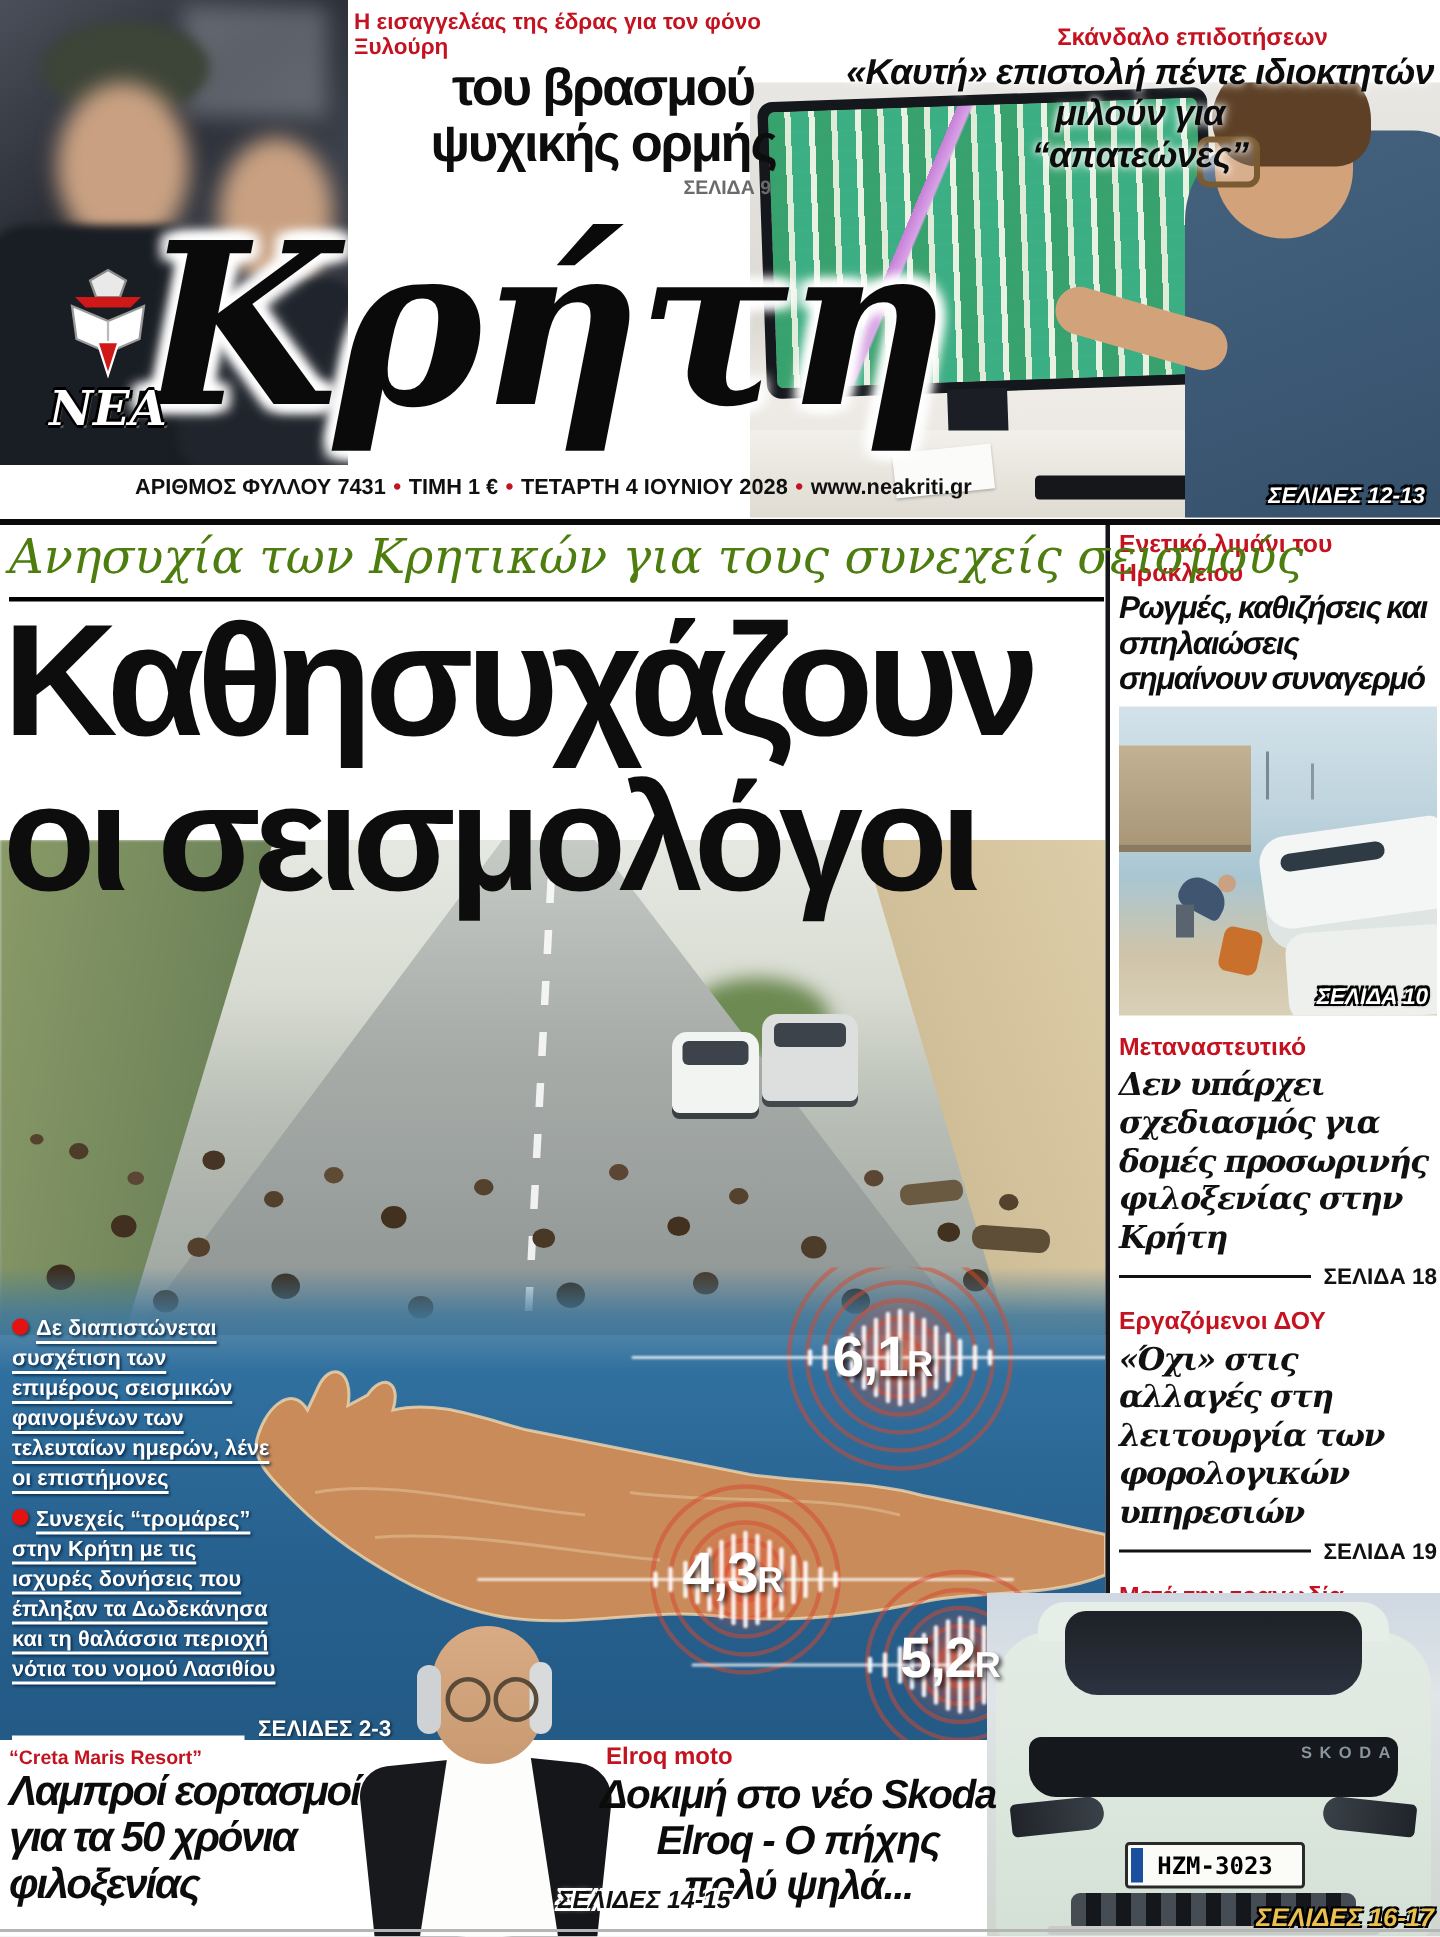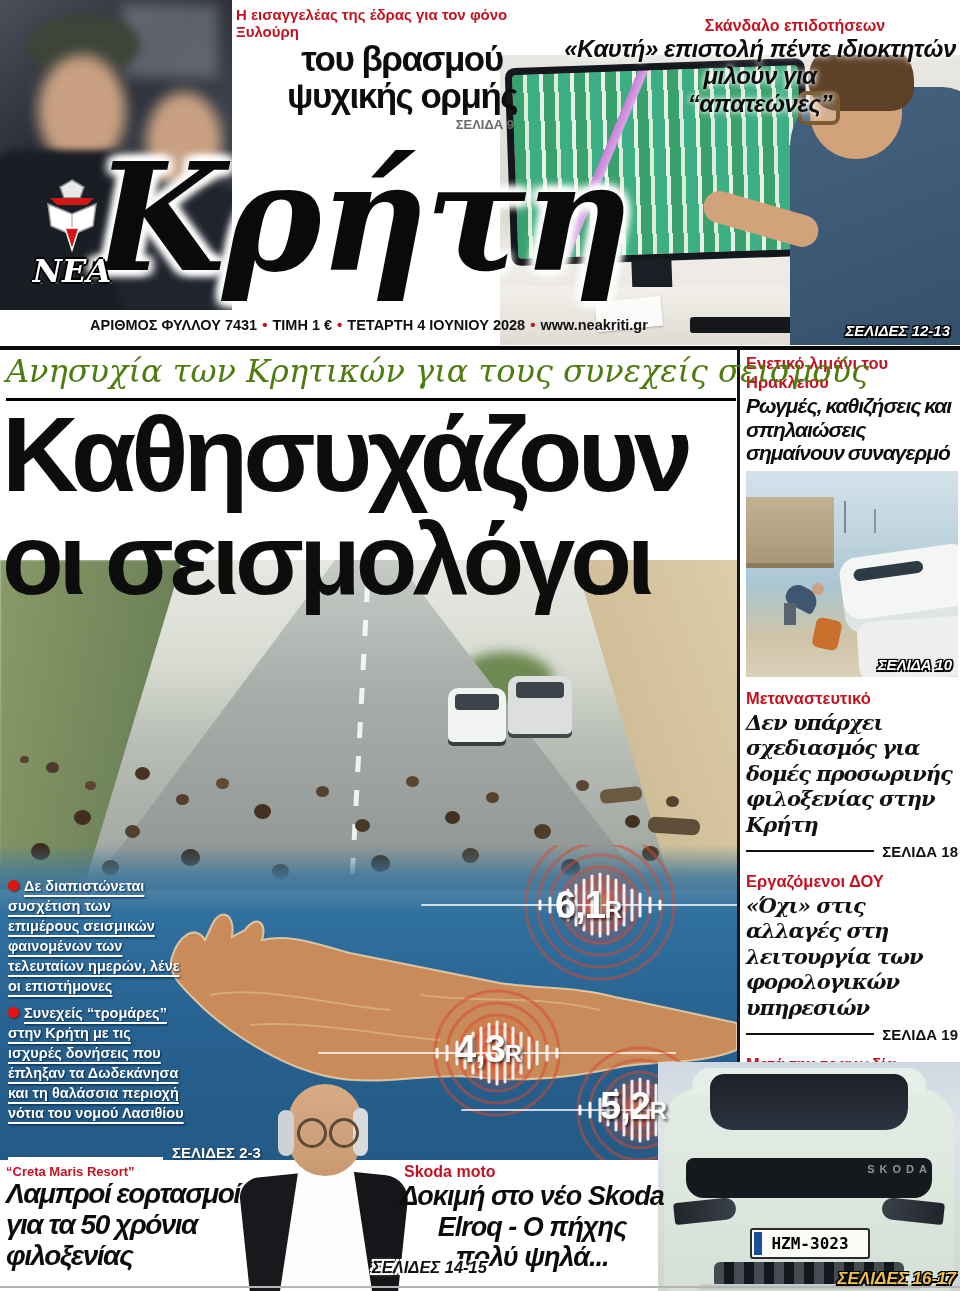--- a/index.html
+++ b/index.html
@@ -418,21 +418,21 @@
     <div class="man-shirt"></div>
     <div class="man-head"></div>
     <div class="man-hairL"></div>
     <div class="man-hairR"></div>
     <div class="man-glassL"></div>
     <div class="man-glassR"></div>
   </div>
   <div class="pages-1415">ΣΕΛΙΔΕΣ 14-15</div>
 
   <div class="automoto">
-    <div class="kicker">Skoda moto</div>
+    <div class="kicker">Elroq moto</div>
     <div class="hl">
       <div>Δοκιμή στο νέο Skoda</div>
       <div>Elroq - Ο πήχης</div>
       <div>πολύ ψηλά...</div>
     </div>
   </div>
 
   <div class="car-photo">
     <div class="cp-body"></div>
     <div class="cp-roofline"></div>

